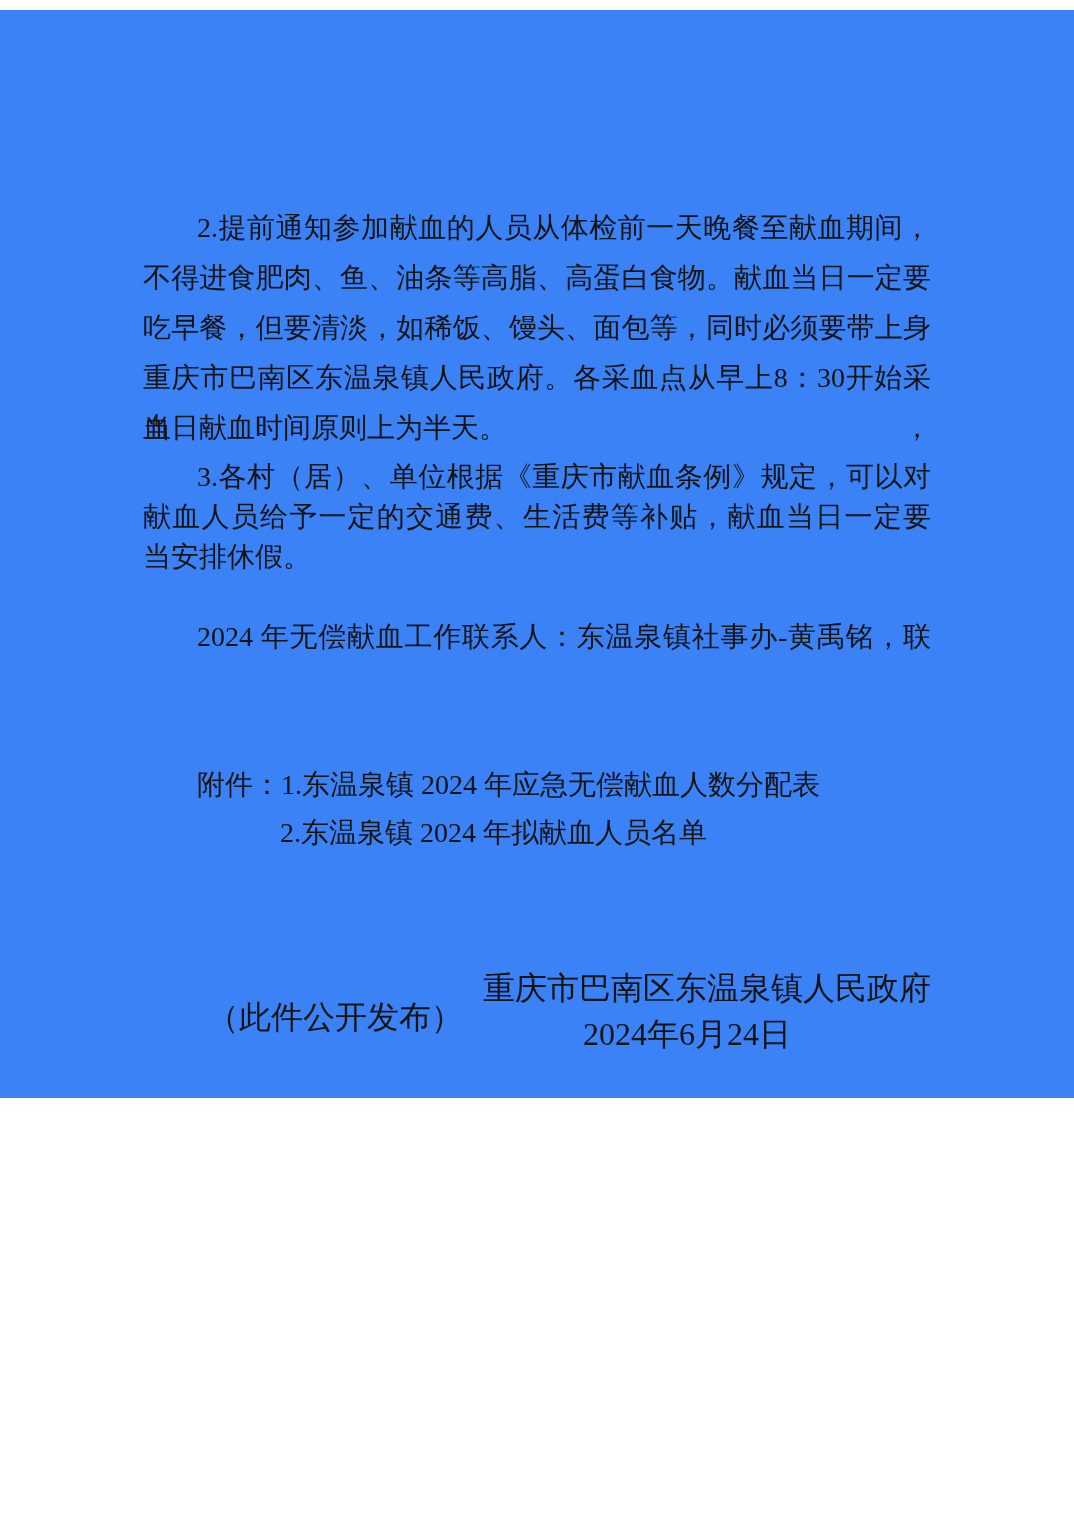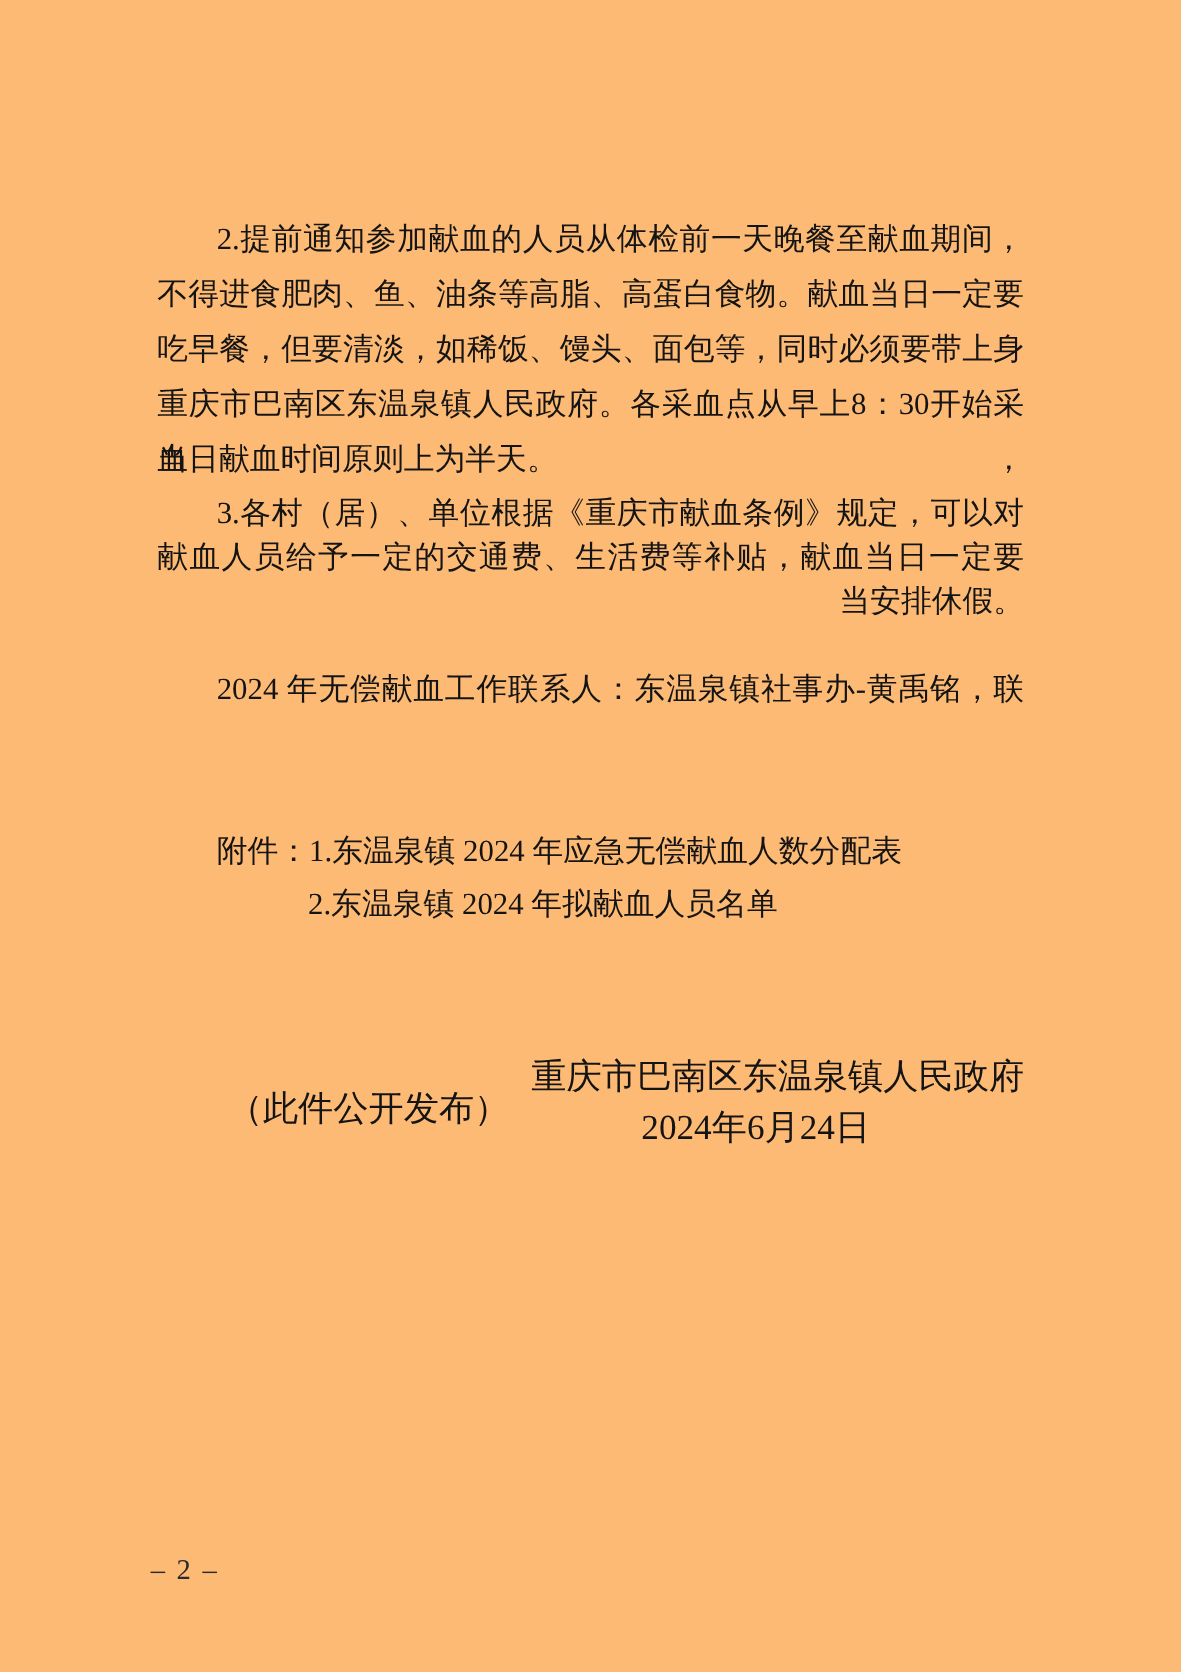--- a/index.html
+++ b/index.html
@@ -4,23 +4,23 @@
 <title>Document Page</title>
 <style>
   html, body {
     margin: 0;
     padding: 0;
     background: #ffffff;
   }
   .page {
     position: relative;
     width: 1074px;
-    height: 1520px;
-    margin: 0 auto;
-    background: #fdba74;
+    height: 1088px;
+    margin: 10px auto;
+    background: #3b82f6;
     overflow: hidden;
     font-family: "Liberation Serif", "DejaVu Serif", serif;
     color: #141414;
   }
   .body-block {
     position: absolute;
     left: 143px;
     width: 788px;
     font-size: 28px;
   }
@@ -30,21 +30,21 @@
   }
   
   .j {
     text-align: justify;
     text-align-last: justify;
     text-justify: inter-character;
     white-space: normal;
   }
   .lh50 { height: 50px; line-height: 50px; }
   .lh48 { height: 48px; line-height: 48px; }
-  .lh40 { height: 40px; line-height: 40px; text-align: right; }
+  .lh40 { height: 40px; line-height: 40px; }
   .indent2 { text-indent: 54px; }
   .indent-attach2 { padding-left: 137px; }
   .sig-line {
     position: absolute;
     font-size: 32px;
     height: 46px;
     line-height: 46px;
     white-space: nowrap;
   }
   .page-number {

